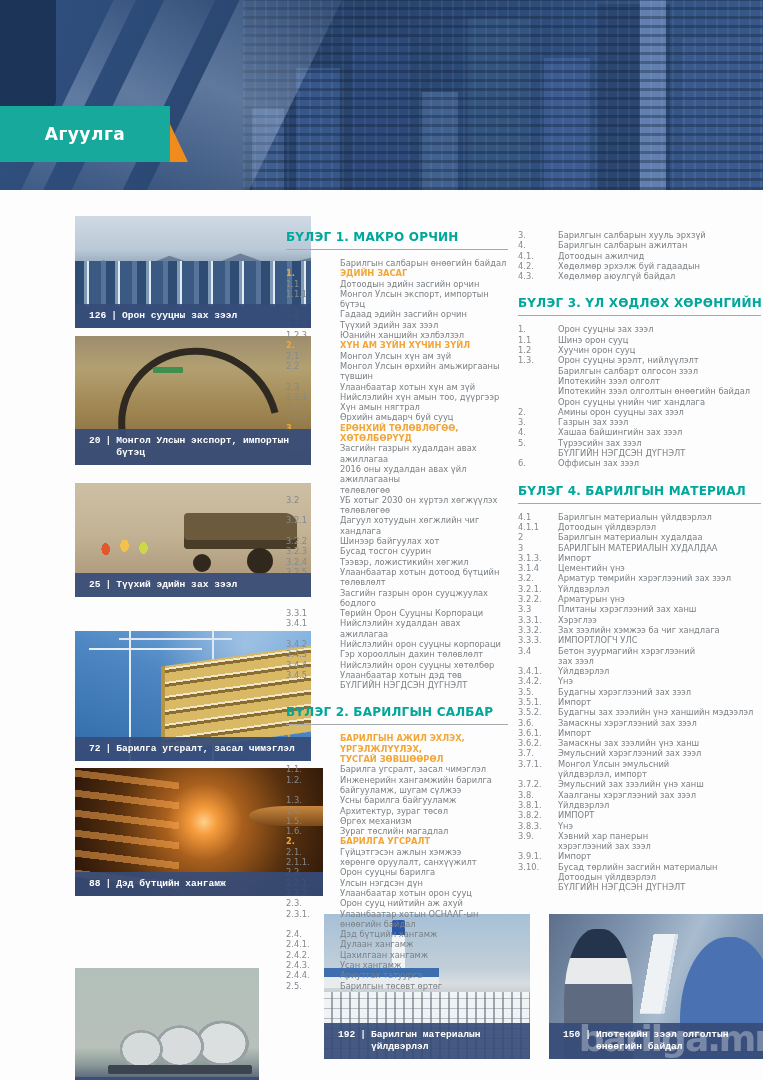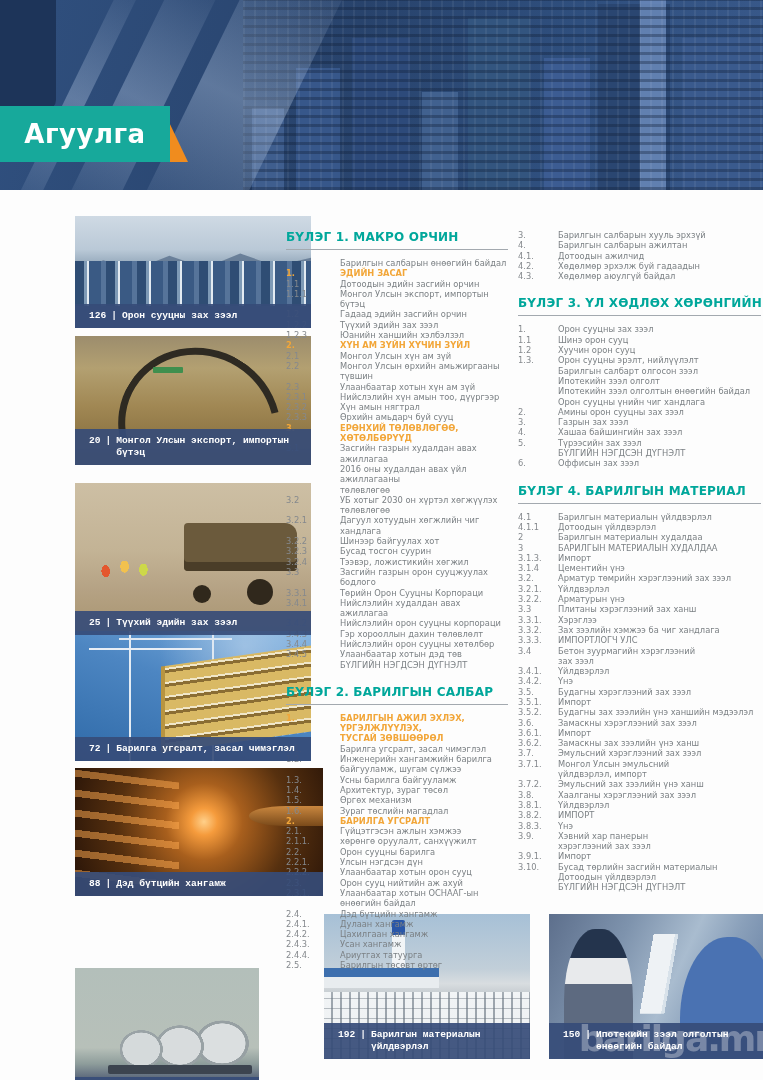--- a/index.html
+++ b/index.html
@@ -21,34 +21,34 @@
   .hb9{left:682px;width:81px;height:152px;background:#3a5a8d;}
   .hd-windows{position:absolute;right:0;bottom:0;width:520px;height:190px;
       background:repeating-linear-gradient(0deg,rgba(16,30,54,.35) 0 3px,transparent 3px 9px),
                  repeating-linear-gradient(90deg,rgba(255,255,255,.06) 0 2px,transparent 2px 11px);}
   .streak{position:absolute;top:-50px;height:300px;transform:rotate(26deg);
       background:linear-gradient(180deg,rgba(205,222,245,0),rgba(205,222,245,.32),rgba(205,222,245,0));}
   .st1{left:118px;width:46px;} .st2{left:196px;width:92px;top:-70px;height:340px;} .st3{left:66px;width:20px;}
   .hd-corner{position:absolute;left:0;top:0;width:56px;height:110px;background:#1d3459;border-bottom-right-radius:10px;}
   .banner{position:absolute;left:0;top:106px;width:170px;height:56px;background:#17a99b;
           display:flex;align-items:center;justify-content:center;z-index:3;}
-  .banner-title{color:#fff;font-size:26px;font-weight:bold;letter-spacing:.5px;}
+  .banner-title{color:#fff;font-size:17px;font-weight:bold;letter-spacing:.5px;}
   .banner-tri{position:absolute;left:168px;top:120px;width:20px;height:42px;background:#f08c1e;
           clip-path:polygon(0 0,100% 100%,0 100%);z-index:2;}
 
   
   .photo{position:absolute;overflow:hidden;}
   .cap{position:absolute;left:0;right:0;bottom:0;display:flex;align-items:flex-start;gap:5px;
        background:rgba(54,76,120,.92);color:#fff;font-size:9.6px;font-weight:bold;
        padding:6px 8px 6px 14px;line-height:12px;z-index:4;font-family:Liberation Mono, monospace;}
   .cap-num{flex:none;} .cap-sep{flex:none;opacity:.9;} .cap-text{flex:1;}
 
   .pos-l1{left:35px;top:200px;width:236px;height:112px;}
   .pos-l2{left:35px;top:320px;width:236px;height:129px;}
-  .pos-l3{left:35px;top:467px;width:236px;height:152px;}
+  .pos-l3{left:35px;top:467px;width:236px;height:114px;}
   .pos-l4{left:35px;top:615px;width:236px;height:130px;}
   .pos-l5{left:35px;top:752px;width:236px;height:128px;}
   .pos-b1{left:35px;top:952px;width:184px;height:145px;}
   .pos-b2{left:284px;top:898px;width:206px;height:145px;}
   .pos-b3{left:509px;top:898px;width:215px;height:145px;}
 
   .ph-city{background:linear-gradient(180deg,#cfdae4 0%,#bac9d7 30%,#93a7ba 44%,#6d85a0 50%,#4e688a 58%,#3d567a 100%);}
   .ph-city::before{content:"";position:absolute;left:0;right:0;top:26%;height:34%;background:#5f7590;opacity:.85;
       clip-path:polygon(0 70%,12% 40%,25% 65%,40% 28%,55% 60%,70% 22%,85% 55%,100% 33%,100% 100%,0 100%);}
   .ph-city::after{content:"";position:absolute;left:0;right:0;bottom:22px;height:40%;
@@ -307,20 +307,24 @@
         </div>
         <div class="toc-row">
           <span class="toc-num">3.2.3</span>
           <span class="toc-text">Бусад тосгон суурин</span>
         </div>
         <div class="toc-row">
           <span class="toc-num">3.2.4</span>
           <span class="toc-text">Тээвэр, ложистикийн хөгжил</span>
         </div>
         <div class="toc-row">
+          <span class="toc-num">3.2.5</span>
+          <span class="toc-text">Улаанбаатар хотын дотоод бүтцийн төлөвлөлт</span>
+        </div>
+        <div class="toc-row">
           <span class="toc-num">3.3</span>
           <span class="toc-text">Засгийн газрын орон сууцжуулах бодлого</span>
         </div>
         <div class="toc-row">
           <span class="toc-num">3.3.1</span>
           <span class="toc-text">Төрийн Орон Сууцны Корпораци</span>
         </div>
         <div class="toc-row">
           <span class="toc-num">3.4.1</span>
           <span class="toc-text">Нийслэлийн худалдан авах ажиллагаа</span>

